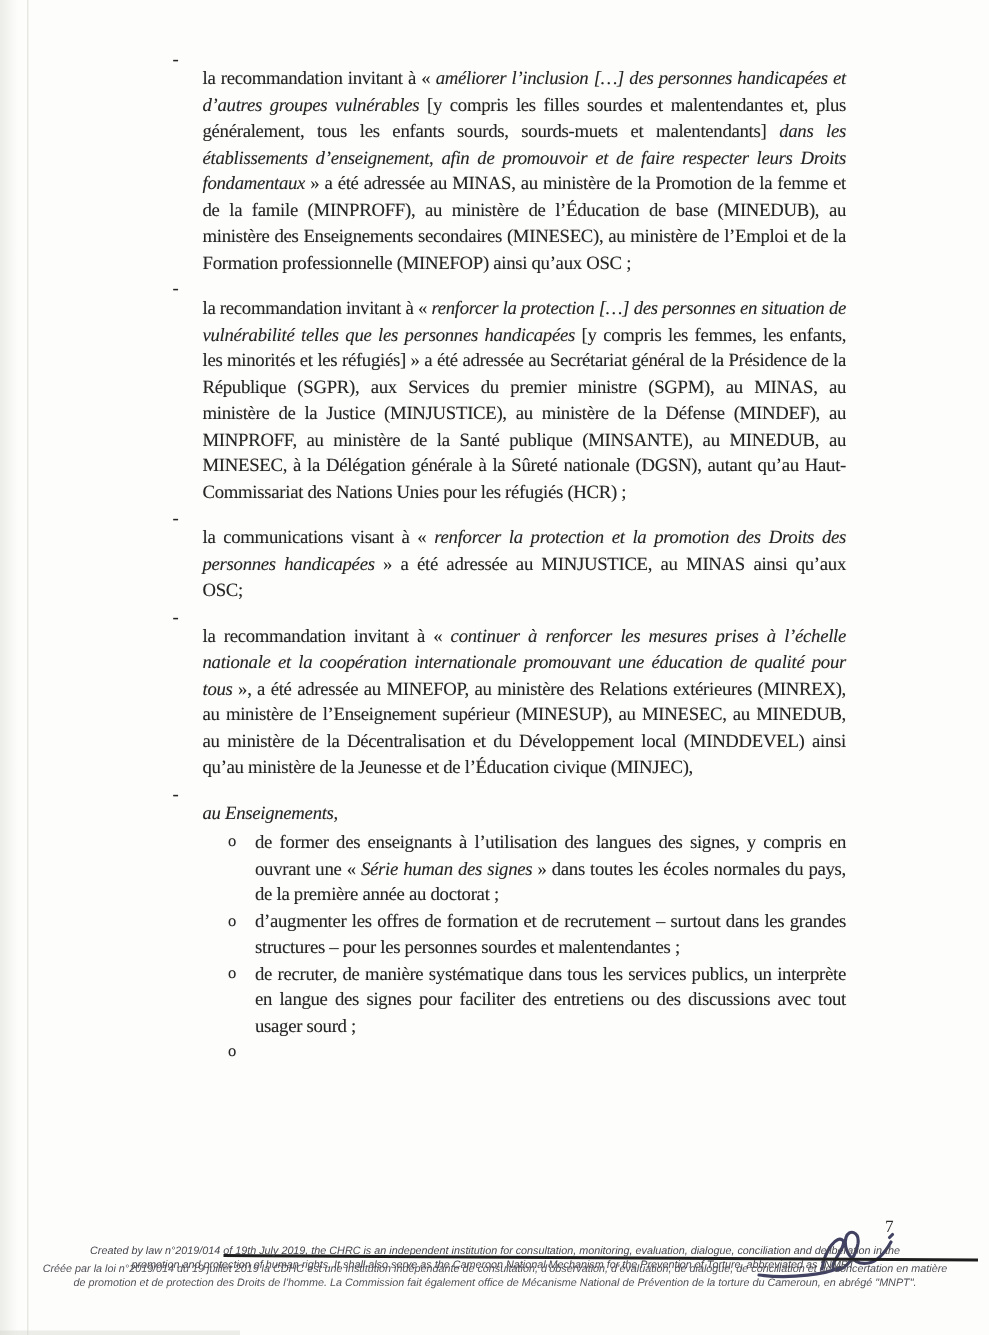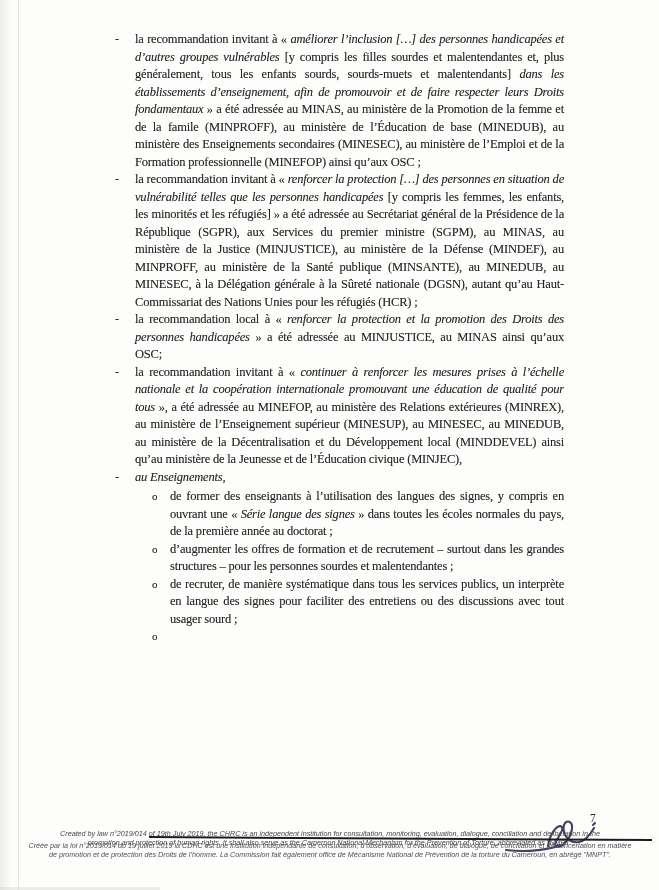--- a/index.html
+++ b/index.html
@@ -19,21 +19,21 @@
 
   .content{
     position:absolute;left:63px;top:31px;width:501px;
     font-size:12.5px;line-height:17.5px;letter-spacing:-0.2px;
     text-align:justify;
     color:#262626;
     text-shadow:0 0 .5px rgba(40,40,40,.35);
   }
   .li1{display:flex;}
   .li1 .m1{flex:0 0 20px;margin-left:52px;}
-  .li1 .txt{flex:1;}
+  .li1 .txt{flex:1;margin-top:13px;}
   .li2{display:flex;}
   .li2 .m2{flex:0 0 18px;margin-left:89px;font-size:11px;}
   .li2 .txt{flex:1;}
   .para{margin:17px 0 12px 0;text-indent:30px;}
   .gov{margin-bottom:2px;}
   .r-i{font-style:italic;}
   .r-bi{font-style:italic;font-weight:bold;}
 
   .footer-rule{
     position:absolute;left:149px;top:836px;width:503px;height:0;
@@ -68,37 +68,37 @@
     <div class="txt"><span>la recommandation invitant à « </span><span class="r-i">améliorer l’inclusion […] des personnes handicapées et d’autres groupes vulnérables</span><span> [y compris les filles sourdes et malentendantes et, plus généralement, tous les enfants sourds, sourds-muets et malentendants] </span><span class="r-i">dans les établissements d’enseignement, afin de promouvoir et de faire respecter leurs Droits fondamentaux</span><span> » a été adressée au MINAS, au ministère de la Promotion de la femme et de la famile (MINPROFF), au ministère de l’Éducation de base (MINEDUB), au ministère des Enseignements secondaires (MINESEC), au ministère de l’Emploi et de la Formation professionnelle (MINEFOP) ainsi qu’aux OSC ;</span></div>
   </div>
 
   <div class="li1">
     <span class="m1">-</span>
     <div class="txt"><span>la recommandation invitant à « </span><span class="r-i">renforcer la protection […] des personnes en situation de vulnérabilité telles que les personnes handicapées</span><span> [y compris les femmes, les enfants, les minorités et les réfugiés] » a été adressée au Secrétariat général de la Présidence de la République (SGPR), aux Services du premier ministre (SGPM), au MINAS, au ministère de la Justice (MINJUSTICE), au ministère de la Défense (MINDEF), au MINPROFF, au ministère de la Santé publique (MINSANTE), au MINEDUB, au MINESEC, à la Délégation générale à la Sûreté nationale (DGSN), autant qu’au Haut-Commissariat des Nations Unies pour les réfugiés (HCR) ;</span></div>
   </div>
 
   <div class="li1">
     <span class="m1">-</span>
-    <div class="txt"><span>la recommandation local à « </span><span class="r-i">renforcer la protection et la promotion des Droits des personnes handicapées</span><span> » a été adressée au MINJUSTICE, au MINAS ainsi qu’aux OSC;</span></div>
+    <div class="txt"><span>la communications visant à « </span><span class="r-i">renforcer la protection et la promotion des Droits des personnes handicapées</span><span> » a été adressée au MINJUSTICE, au MINAS ainsi qu’aux OSC;</span></div>
   </div>
 
   <div class="li1">
     <span class="m1">-</span>
     <div class="txt"><span>la recommandation invitant à « </span><span class="r-i">continuer à renforcer les mesures prises à l’échelle nationale et la coopération internationale promouvant une éducation de qualité pour tous</span><span> », a été adressée au MINEFOP, au ministère des Relations extérieures (MINREX), au ministère de l’Enseignement supérieur (MINESUP), au MINESEC, au MINEDUB, au ministère de la Décentralisation et du Développement local (MINDDEVEL) ainsi qu’au ministère de la Jeunesse et de l’Éducation civique (MINJEC),</span></div>
   </div>
 
 
   <div class="li1 gov">
     <span class="m1">-</span>
     <div class="txt"><span class="r-i">au Enseignements,</span></div>
   </div>
 
   <div class="li2">
     <span class="m2">o</span>
-    <div class="txt"><span>de former des enseignants à l’utilisation des langues des signes, y compris en ouvrant une « </span><span class="r-i">Série langue des signes</span><span> » dans toutes les écoles normales du pays, de la première année au doctorat ;</span></div>
+    <div class="txt"><span>de former des enseignants à l’utilisation des langues des signes, y compris en ouvrant une « </span><span class="r-i">Série human des signes</span><span> » dans toutes les écoles normales du pays, de la première année au doctorat ;</span></div>
   </div>
 
   <div class="li2">
     <span class="m2">o</span>
     <div class="txt"><span>d’augmenter les offres de formation et de recrutement – surtout dans les grandes structures – pour les personnes sourdes et malentendantes ;</span></div>
   </div>
 
   <div class="li2">
     <span class="m2">o</span>
     <div class="txt"><span>de recruter, de manière systématique dans tous les services publics, un interprète en langue des signes pour faciliter des entretiens ou des discussions avec tout usager sourd ;</span></div>

